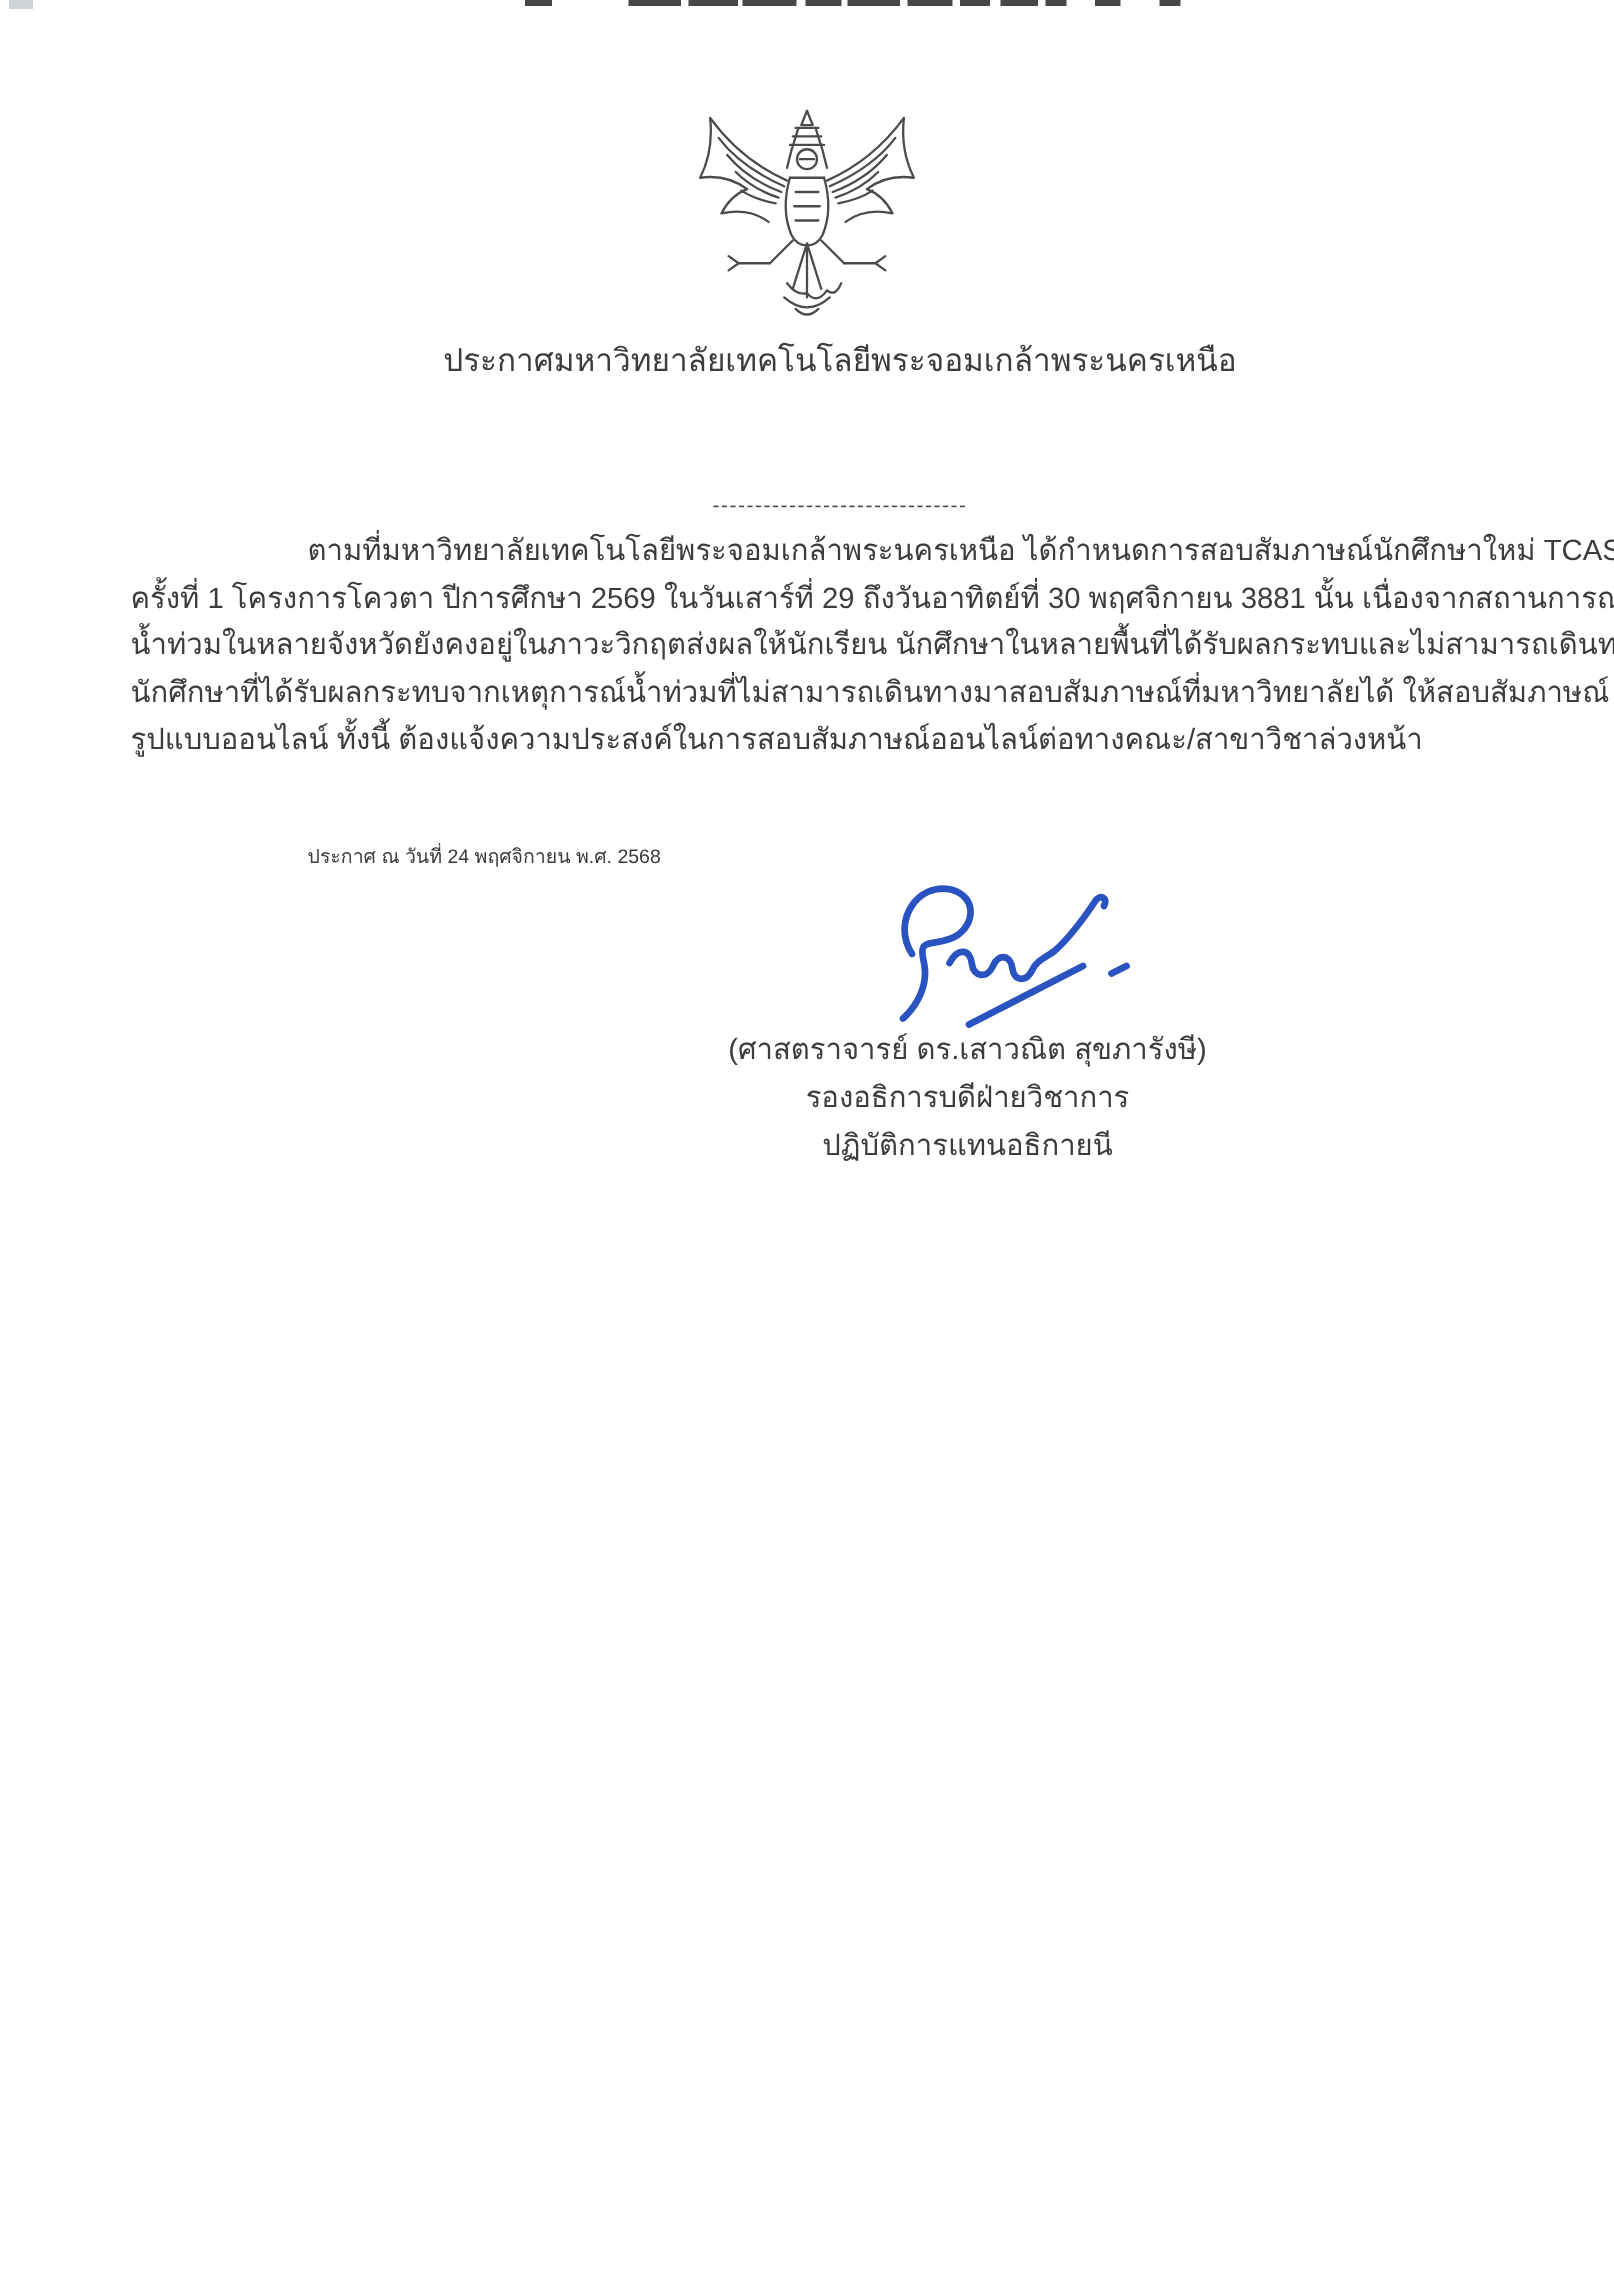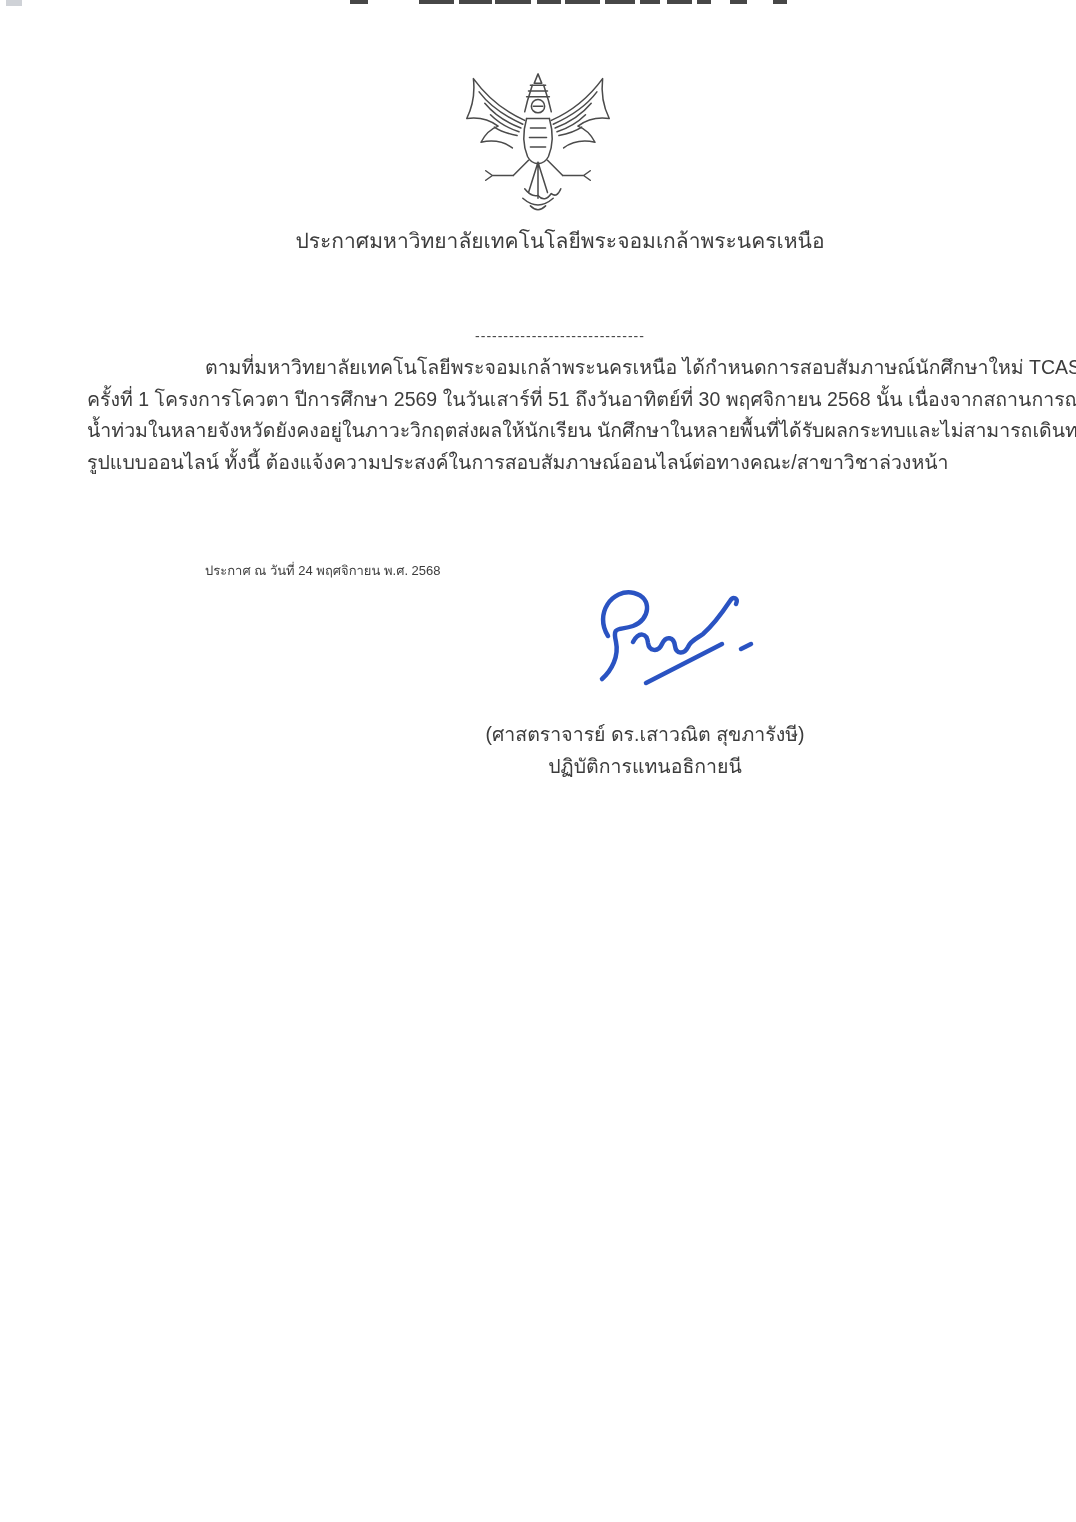--- a/index.html
+++ b/index.html
@@ -66,21 +66,20 @@
   }
   .signatory-block {
     position: absolute;
     top: 684px; left: 430px;
     width: 430px;
     text-align: center;
     font-size: 19.5px;
     line-height: 32px;
     color: #3c3c3c;
     white-space: nowrap;
-    margin-top: 34px;
   }
 </style>
 </head>
 <body>
 
 <div class="page">
 
   <div class="corner-speck"></div>
   <div class="artifact" style="left:350px;width:18px;"></div>
   <div class="artifact" style="left:419px;width:35px;"></div>
@@ -133,36 +132,38 @@
   </div>
 
   <div class="title-block">
     <div>ประกาศมหาวิทยาลัยเทคโนโลยีพระจอมเกล้าพระนครเหนือ</div>
   </div>
 
   <div class="separator">------------------------------</div>
 
   <div class="body-text">
     <div class="body-line indent">ตามที่มหาวิทยาลัยเทคโนโลยีพระจอมเกล้าพระนครเหนือ  ได้กำหนดการสอบสัมภาษณ์นักศึกษาใหม่ TCAS รอบที่ 1</div>
-    <div class="body-line">ครั้งที่ 1 โครงการโควตา ปีการศึกษา 2569 ในวันเสาร์ที่ 51 ถึงวันอาทิตย์ที่ 30 พฤศจิกายน 2568 นั้น เนื่องจากสถานการณ์</div>
+    <div class="body-line">ครั้งที่ 1 โครงการโควตา ปีการศึกษา 2569 ในวันเสาร์ที่ 29 ถึงวันอาทิตย์ที่ 30 พฤศจิกายน 3881 นั้น เนื่องจากสถานการณ์</div>
     <div class="body-line">น้ำท่วมในหลายจังหวัดยังคงอยู่ในภาวะวิกฤตส่งผลให้นักเรียน นักศึกษาในหลายพื้นที่ได้รับผลกระทบและไม่สามารถเดินทางได้</div>
+    <div class="body-line">นักศึกษาที่ได้รับผลกระทบจากเหตุการณ์น้ำท่วมที่ไม่สามารถเดินทางมาสอบสัมภาษณ์ที่มหาวิทยาลัยได้ ให้สอบสัมภาษณ์</div>
     <div class="body-line">รูปแบบออนไลน์ ทั้งนี้ ต้องแจ้งความประสงค์ในการสอบสัมภาษณ์ออนไลน์ต่อทางคณะ/สาขาวิชาล่วงหน้า</div>
   </div>
 
   <div class="date-line">ประกาศ ณ วันที่ 24 พฤศจิกายน พ.ศ. 2568</div>
 
   <div class="signature">
     <svg width="172" height="106" viewBox="0 0 172 106" fill="none" stroke-width="4.5" stroke-linecap="round" stroke-linejoin="round">
       <g stroke="#2a53c2">
         <path d="M16,54 C2,32 20,6 42,11 C61,16 58,38 41,44 C27,49 20,43 24,60 C27,74 20,88 10,97"></path>
         <path d="M41,60 c 6,-11 14,-9 15,1 c 1,8 10,10 14,1 c 4,-9 12,-7 13,2 c 1,8 9,9 13,1 c 3,-7 10,-9 15,-13 c 9,-8 19,-21 27,-33 c 3,-5 9,-3 6,3"></path>
         <path d="M54,101 L130,62"></path>
         <path d="M149,67 l 10,-5"></path>
       </g>
     </svg>
   </div>
 
   <div class="signatory-block">
     <div>(ศาสตราจารย์ ดร.เสาวณิต  สุขภารังษี)</div>
+    <div>รองอธิการบดีฝ่ายวิชาการ</div>
     <div>ปฏิบัติการแทนอธิกายนี</div>
   </div>
 
 </div>
 
 </body></html>

